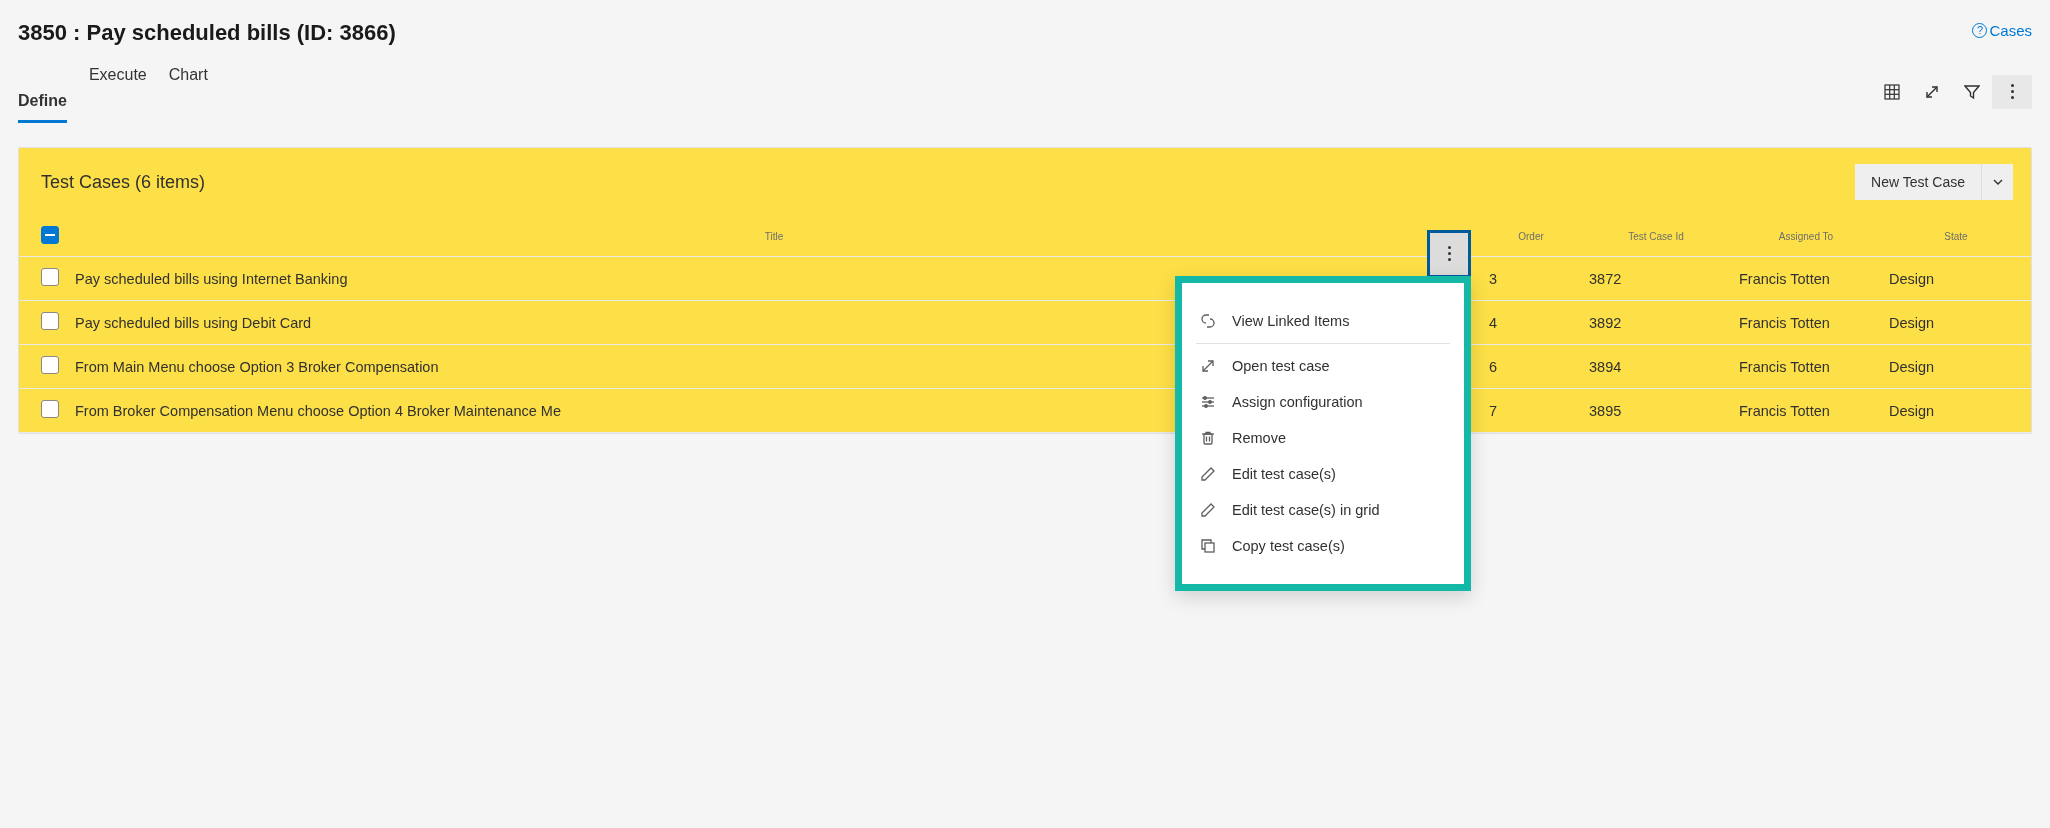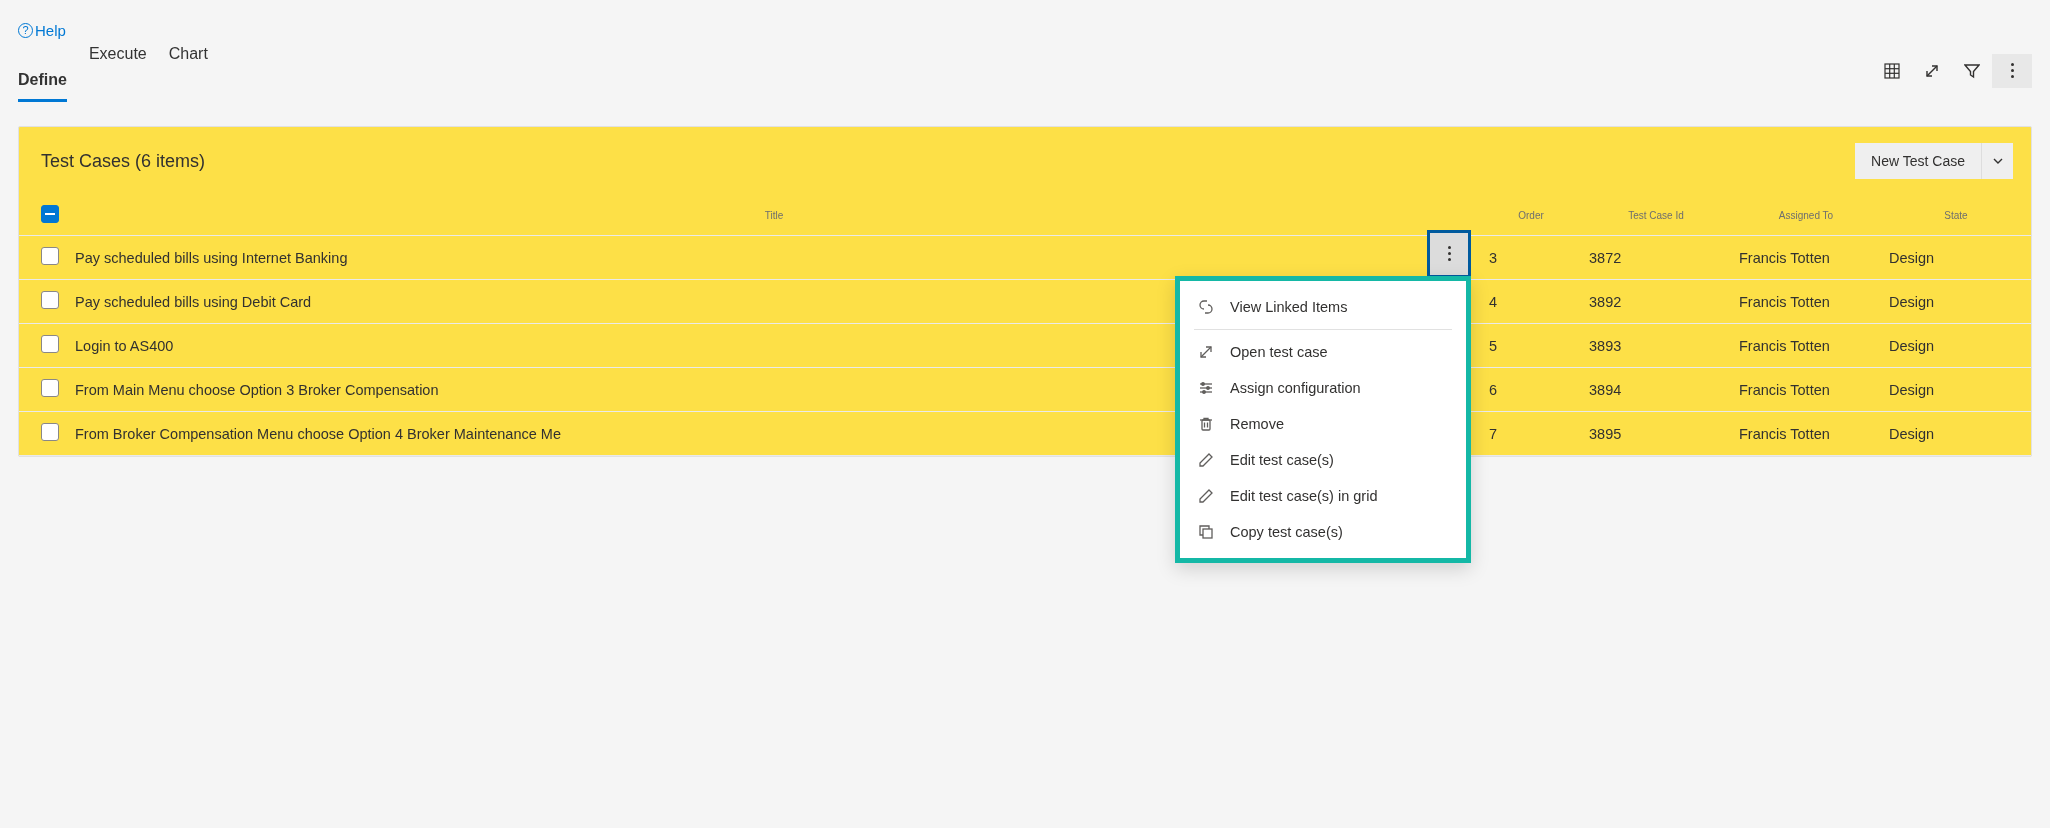--- a/index.html
+++ b/index.html
@@ -210,23 +210,23 @@
   }
   .kebab-dots span {
     width: 3px;
     height: 3px;
     background: #323130;
     border-radius: 50%;
   }
   .context-menu {
     position: absolute;
     background: #fff;
-    border: 5px solid #14b8a6;
+    border: 7px solid #14b8a6;
     box-shadow: 0 6px 18px rgba(0,0,0,0.15);
-    padding: 8px 0;
+    padding: 20px 0;
     width: 296px;
   }
   .menu-item {
     display: flex;
     align-items: center;
     gap: 16px;
     padding: 10px 18px;
     cursor: pointer;
     font-size: 14.5px;
     color: #323130;
@@ -247,23 +247,24 @@
   .title-cell {
     position: relative;
   }
   svg { display: block; }
 </style>
 </head>
 <body>
 
 <div class="container">
   <div class="header-row">
+    <h1 class="page-title">3850 : Pay scheduled bills (ID: 3866)</h1>
     <div class="help-link">
       <span class="help-icon">?</span>
-      <span>Help</span>
+      <span>Cases</span>
     </div>
   </div>
 
   <div class="tab-row">
     <div class="tabs">
       <div class="tab active">Define</div>
       <div class="tab">Execute</div>
       <div class="tab">Chart</div>
     </div>
     <div class="toolbar-icons">
@@ -336,28 +337,20 @@
           <tr>
             <td class="col-check"><span class="checkbox"></span></td>
             <td class="title-cell">Pay scheduled bills using Debit Card</td>
             <td>4</td>
             <td>3892</td>
             <td>Francis Totten</td>
             <td>Design</td>
           </tr>
           <tr>
             <td class="col-check"><span class="checkbox"></span></td>
-            <td class="title-cell">Login to AS400</td>
-            <td>5</td>
-            <td>3893</td>
-            <td>Francis Totten</td>
-            <td>Design</td>
-          </tr>
-          <tr>
-            <td class="col-check"><span class="checkbox"></span></td>
             <td class="title-cell">From Main Menu choose Option 3 Broker Compensation</td>
             <td>6</td>
             <td>3894</td>
             <td>Francis Totten</td>
             <td>Design</td>
           </tr>
           <tr>
             <td class="col-check"><span class="checkbox"></span></td>
             <td class="title-cell">From Broker Compensation Menu choose Option 4 Broker Maintenance Me</td>
             <td>7</td>

